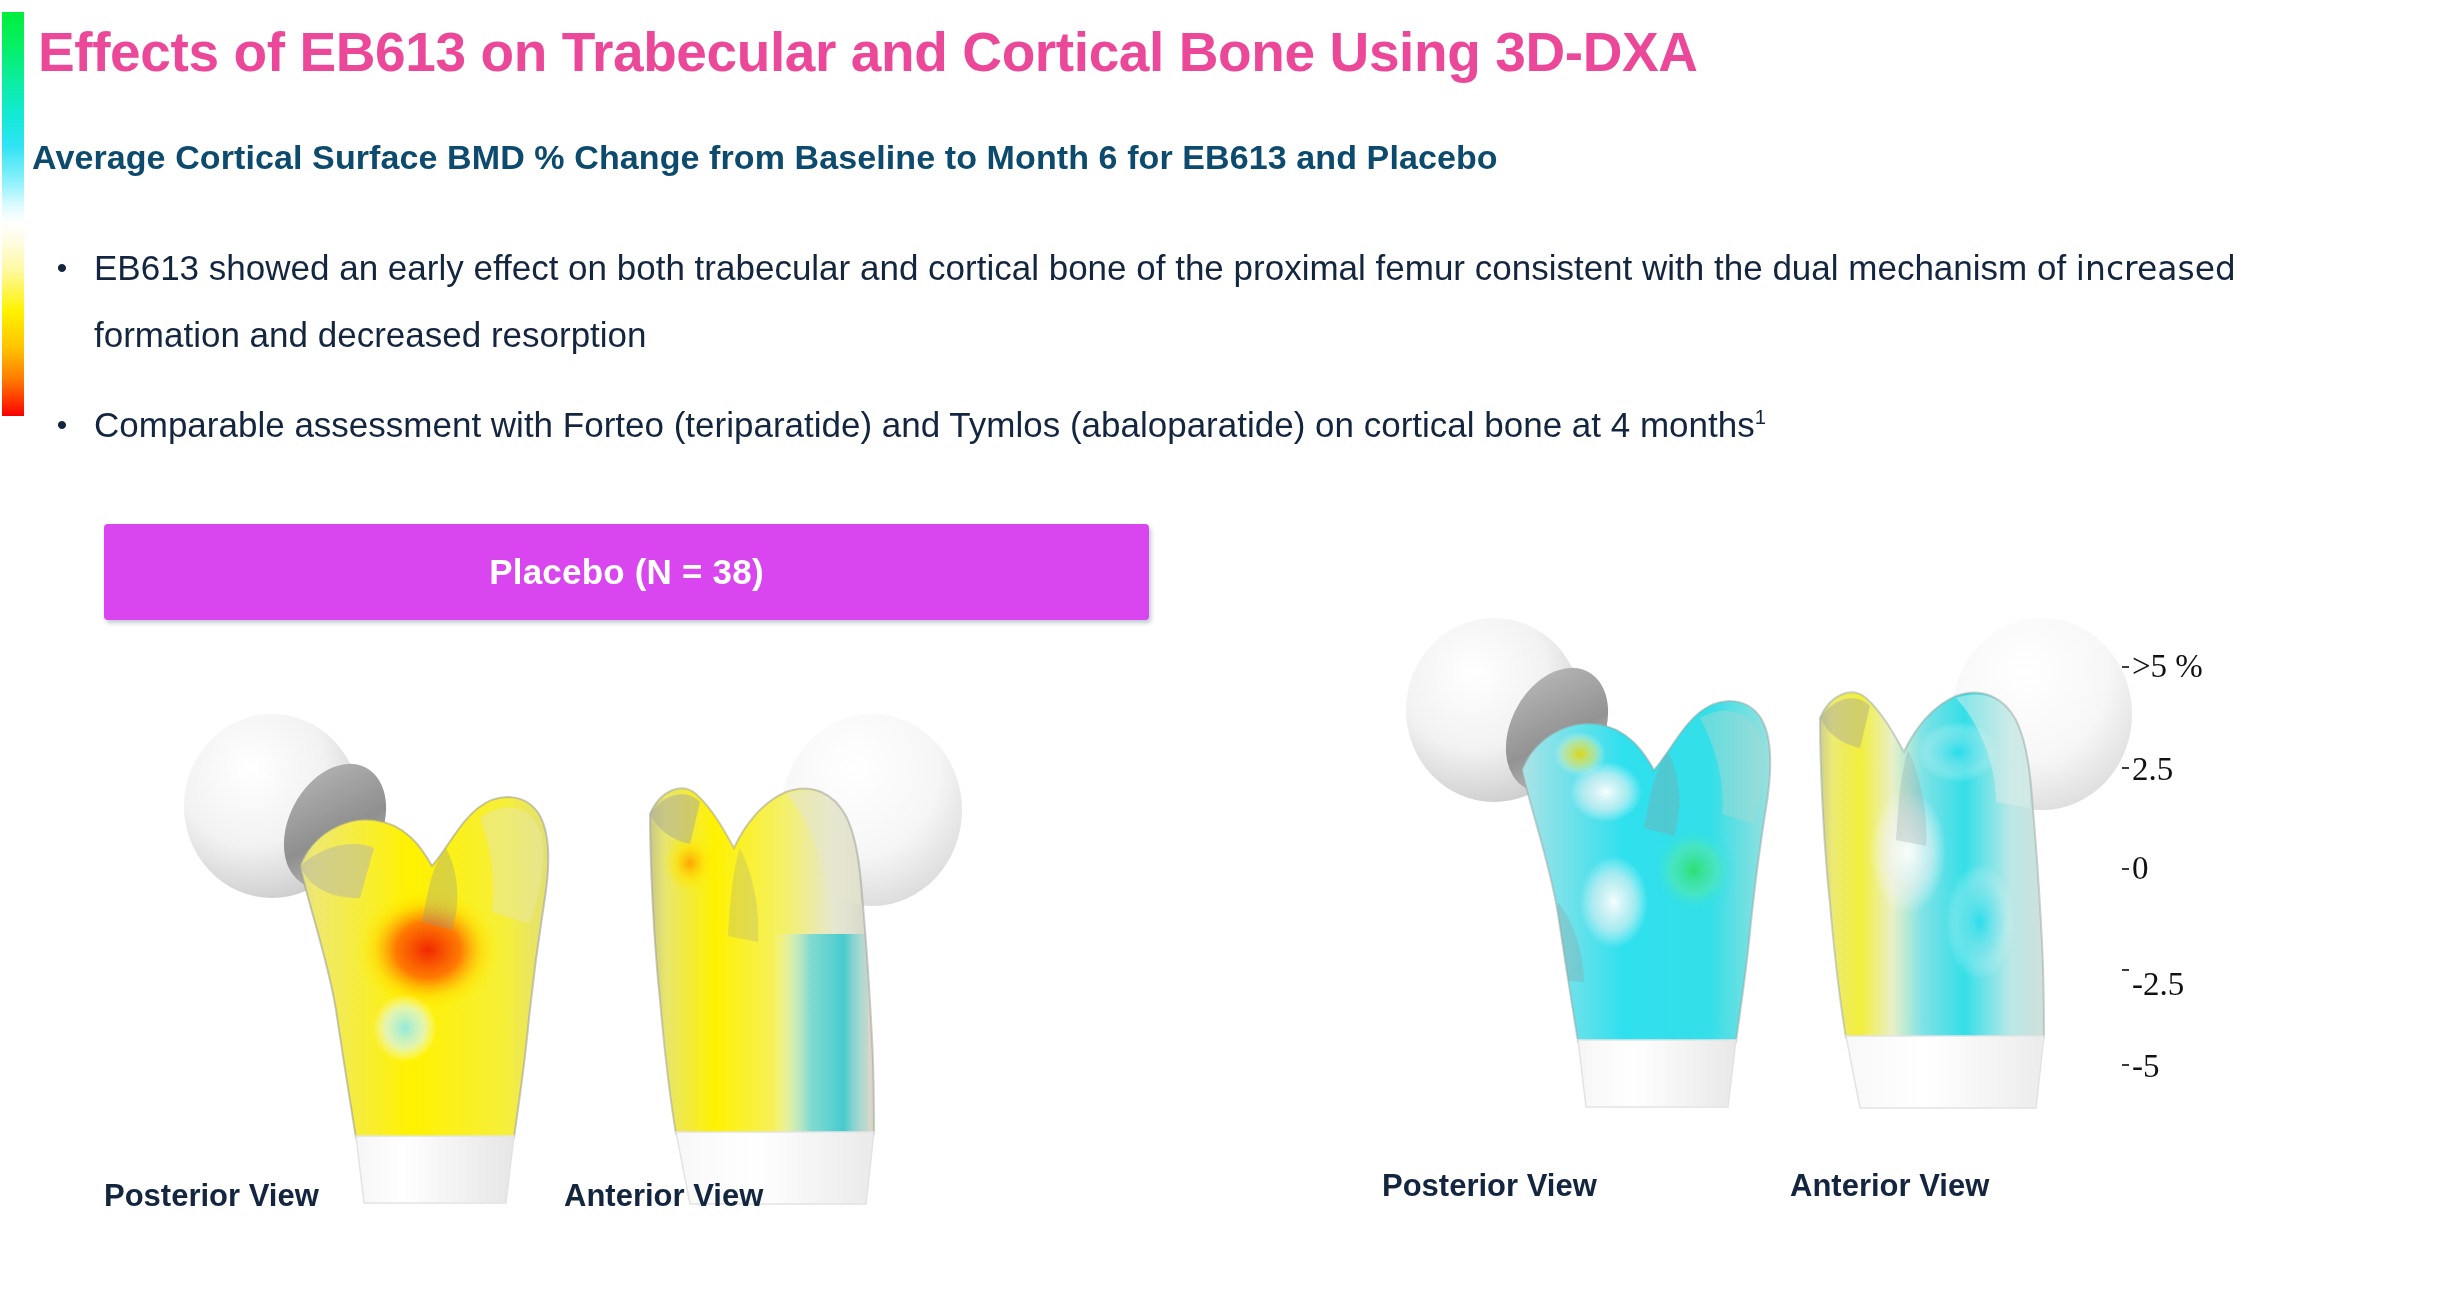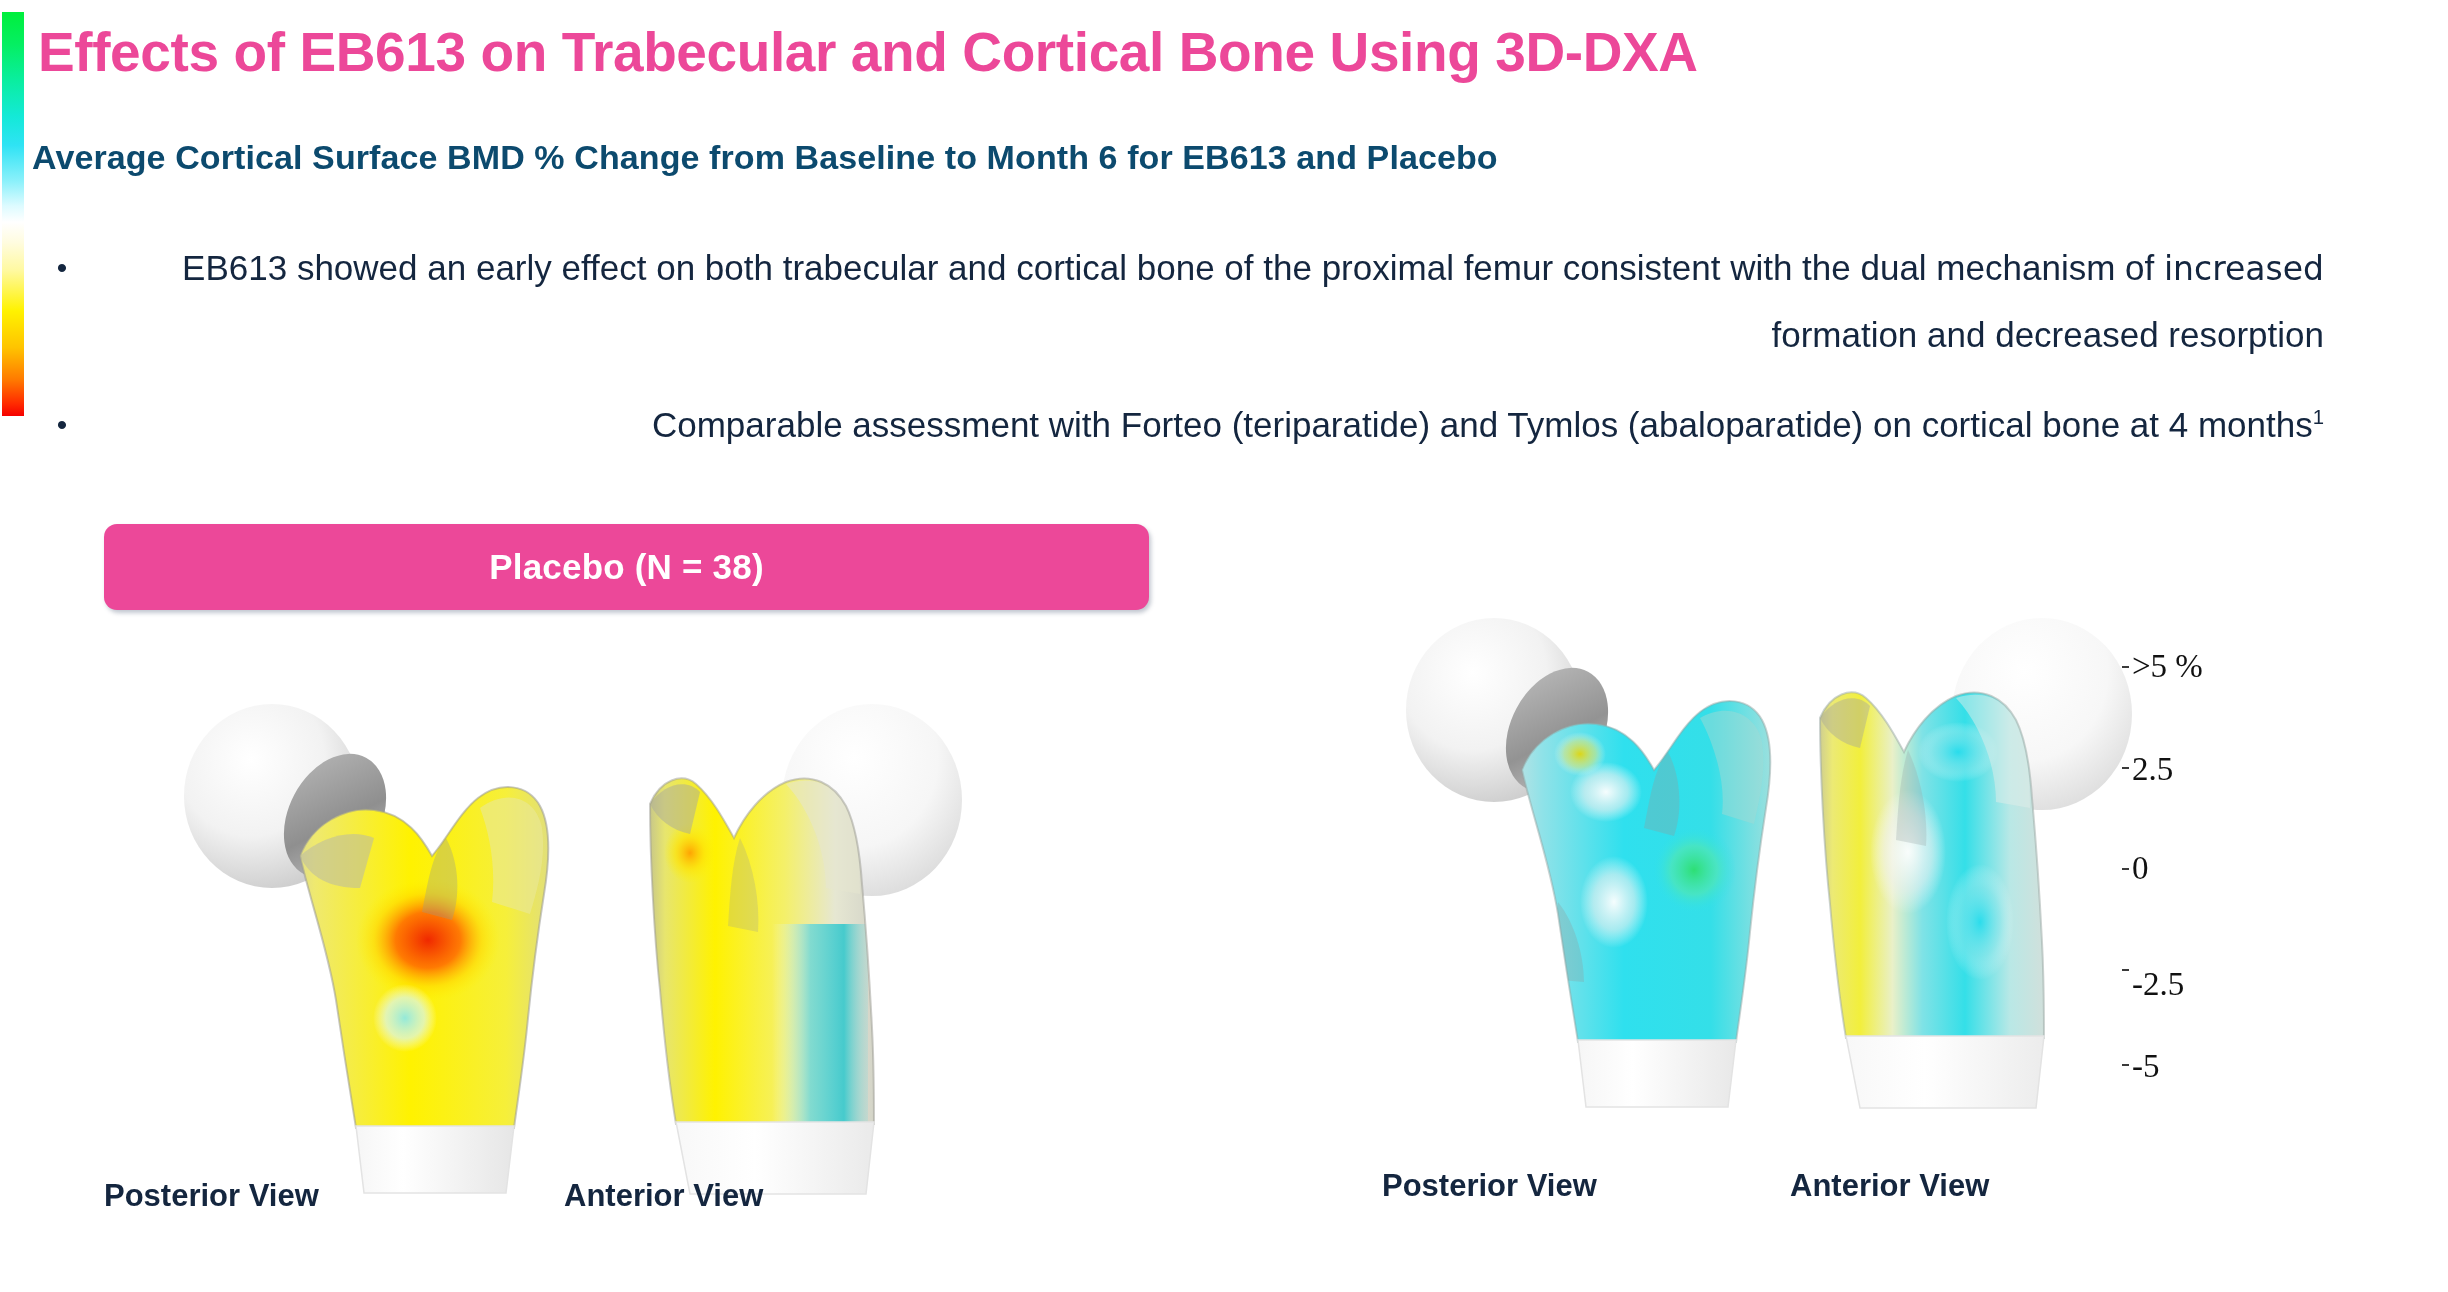--- a/index.html
+++ b/index.html
@@ -54,44 +54,43 @@
     font-size: 30px;
     line-height: 66px;
     color: #14263f;
   }
   .bullet-text {
     flex: 1 1 auto;
     font-size: 35px;
     line-height: 66px;
     color: #14263f;
     max-width: 2230px;
-    text-align: right;
   }
   .bullet-text .alt-font {
     font-family: "DejaVu Sans", sans-serif;
     font-size: 33px;
   }
   .bullet-text sup {
     font-size: 0.58em;
     vertical-align: super;
     line-height: 0;
   }
 
   
   .panel {
     position: absolute;
     top: 524px;
   }
   #panel-placebo { left: 104px; width: 1045px; }
   #panel-eb613   { left: 1290px; width: 1046px; }
 
   .panel-header {
-    height: 86px;
-    background: #ec4899;
-    border-radius: 13px;
+    height: 96px;
+    background: #d946ef;
+    border-radius: 4px;
     color: #ffffff;
     font-size: 35px;
     font-weight: bold;
     display: flex;
     align-items: center;
     justify-content: center;
     box-shadow: 2px 3px 4px rgba(120,130,150,0.45);
     letter-spacing: 0.2px;
   }
 

